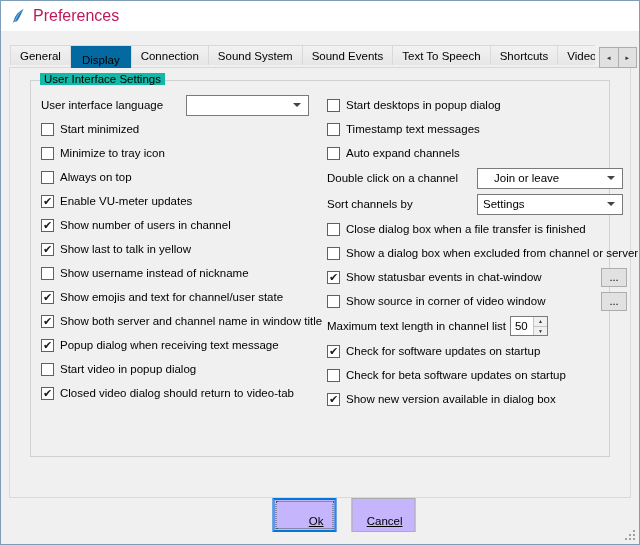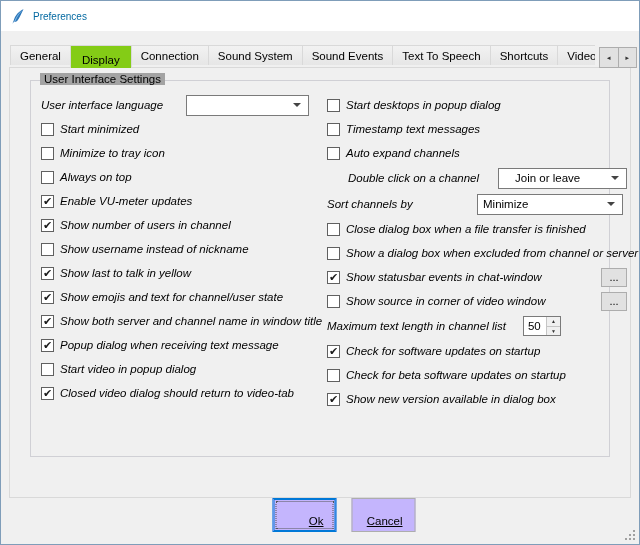--- a/index.html
+++ b/index.html
@@ -13,39 +13,39 @@
     overflow:hidden;
     font-size:11.5px;color:#000;
     -webkit-font-smoothing:antialiased;
   }
   
   .titlebar{
     position:absolute;top:0;left:0;right:0;height:30px;
     background:#ffffff;display:flex;align-items:center;
     padding-left:8px;gap:7px;box-sizing:border-box;
   }
-  .titlebar .title{font-size:10px;color:#0369a1;}
+  .titlebar .title{font-size:16px;color:#be185d;}
   .appicon{width:17px;height:17px;display:inline-flex;}
   
   .tabs{
     position:absolute;top:44px;left:9px;right:44px;height:23px;
     display:flex;align-items:flex-start;overflow:hidden;white-space:nowrap;
     z-index:3;
   }
   .tab{
     height:20px;line-height:20px;padding:0 9px;
     background:linear-gradient(#f2f2f2,#e6e6e6);
     border:1px solid #d9d9d9;border-bottom:none;
     margin-right:0;box-sizing:border-box;flex:none;
     color:#000;cursor:default;
   }
   .tab + .tab{margin-left:-1px;}
   .tab.active{
     height:24px;line-height:22px;
-    background:#84cc16;
+    background:#0369a1;
     padding:3px 11px;
     position:relative;z-index:4;
     margin-bottom:-1px;
     border:1px solid #d9d9d9;border-bottom:none;
   }
   .tabscroll{
     position:absolute;top:46px;right:2px;height:21px;width:38px;
     display:flex;z-index:5;
   }
   .tsbtn{
@@ -57,28 +57,28 @@
   
   .pane{
     position:absolute;top:66px;left:8px;right:8px;bottom:46px;
     border:1px solid #d9d9d9;background:#f0f0f0;box-sizing:border-box;z-index:1;
   }
   .group{
     position:absolute;left:20px;right:20px;top:12px;bottom:40px;
     border:1px solid #d0d0d5;box-sizing:border-box;
   }
   .legend{
-    position:absolute;top:-8px;left:9px;background:#a3a3a3;
+    position:absolute;top:-8px;left:9px;background:#14b8a6;
     padding:0 4px;font-size:11.5px;
   }
   .col{position:absolute;top:12px;}
   .col.left{left:10px;width:268px;}
   .col.right{left:296px;width:300px;}
   .row{display:flex;align-items:center;height:24px;white-space:nowrap;}
-  .lbl{color:#000;font-style:italic;}
+  .lbl{color:#000;}
   
   .cb{
     width:13px;height:13px;background:#fff;border:1px solid #606060;
     box-sizing:border-box;margin-right:6px;flex:none;position:relative;
   }
   .cb.checked::after{
     content:"\2714";
     position:absolute;left:0;top:-1px;width:11px;text-align:center;
     font-size:11px;line-height:13px;color:#1a1a1a;
   }
@@ -89,21 +89,21 @@
     padding-left:5px;position:relative;
   }
   .combo .combo-val{flex:1;overflow:hidden;}
   .combo-arrow{
     width:0;height:0;border-left:4px solid transparent;border-right:4px solid transparent;
     border-top:4px solid #444;margin:0 7px 0 4px;flex:none;
   }
   
   .spin{
     width:38px;height:20px;background:#fff;border:1px solid #7a7a7a;
-    box-sizing:border-box;display:flex;margin-left:17px;
+    box-sizing:border-box;display:flex;margin-left:4px;
   }
   .spin-val{flex:1;text-align:left;padding-left:4px;line-height:18px;}
   .spin-btns{width:13px;display:flex;flex-direction:column;border-left:1px solid #c5c5c5;}
   .spin-up,.spin-down{
     flex:1;font-size:5px;line-height:8px;text-align:center;color:#333;
     background:#f0f0f0;
   }
   .spin-up{border-bottom:1px solid #c5c5c5;}
   
   .mini{
@@ -182,29 +182,29 @@
         </div>
       <div class="row">
           <span class="cb checked"></span>
           <span class="lbl">Enable VU-meter updates</span>
         </div>
       <div class="row">
           <span class="cb checked"></span>
           <span class="lbl">Show number of users in channel</span>
         </div>
       <div class="row">
+          <span class="cb checked"></span>
+          <span class="lbl">Show last to talk in yellow</span>
+        </div>
+      <div class="row">
           <span class="cb"></span>
           <span class="lbl">Show username instead of nickname</span>
         </div>
       <div class="row">
           <span class="cb checked"></span>
-          <span class="lbl">Show last to talk in yellow</span>
-        </div>
-      <div class="row">
-          <span class="cb checked"></span>
           <span class="lbl">Show emojis and text for channel/user state</span>
         </div>
       <div class="row">
           <span class="cb checked"></span>
           <span class="lbl">Show both server and channel name in window title</span>
         </div>
       <div class="row">
           <span class="cb checked"></span>
           <span class="lbl">Popup dialog when receiving text message</span>
         </div>
@@ -226,30 +226,30 @@
       <div class="row">
           <span class="cb"></span>
           <span class="lbl">Timestamp text messages</span>
         </div>
       <div class="row">
           <span class="cb"></span>
           <span class="lbl">Auto expand channels</span>
         </div>
 
       <div class="row" style="height:26px;">
-        <span class="lbl" style="width:150px;flex:none;margin-left:21px;">Double click on a channel</span>
+        <span class="lbl" style="width:150px;flex:none;">Double click on a channel</span>
         <div class="combo" style="width:146px;padding-left:16px;">
           <span class="combo-val">Join or leave</span>
           <span class="combo-arrow"></span>
         </div>
       </div>
       <div class="row" style="height:26px;">
         <span class="lbl" style="width:150px;flex:none;">Sort channels by</span>
         <div class="combo" style="width:146px;">
-          <span class="combo-val">Minimize</span>
+          <span class="combo-val">Settings</span>
           <span class="combo-arrow"></span>
         </div>
       </div>
 
       <div class="row">
           <span class="cb"></span>
           <span class="lbl">Close dialog box when a file transfer is finished</span>
         </div>
       <div class="row">
           <span class="cb"></span>

